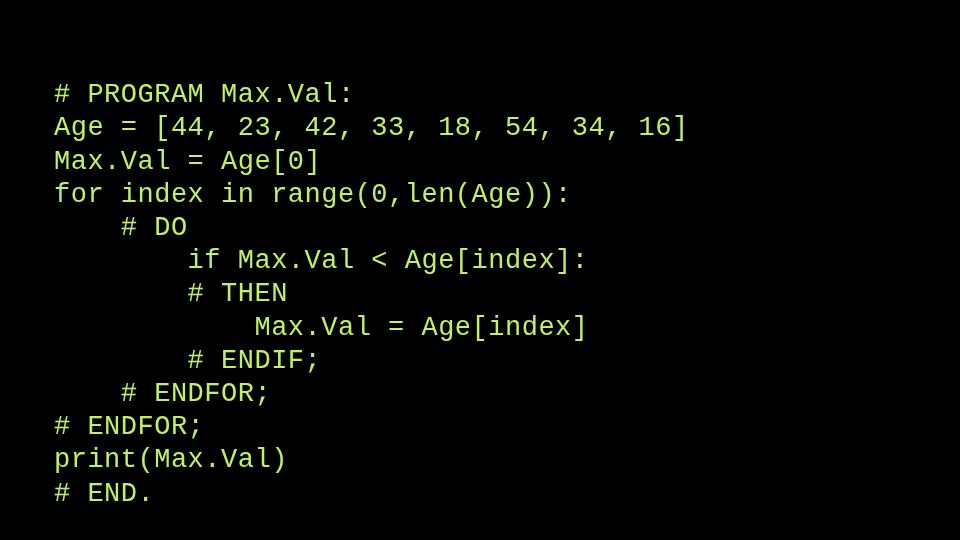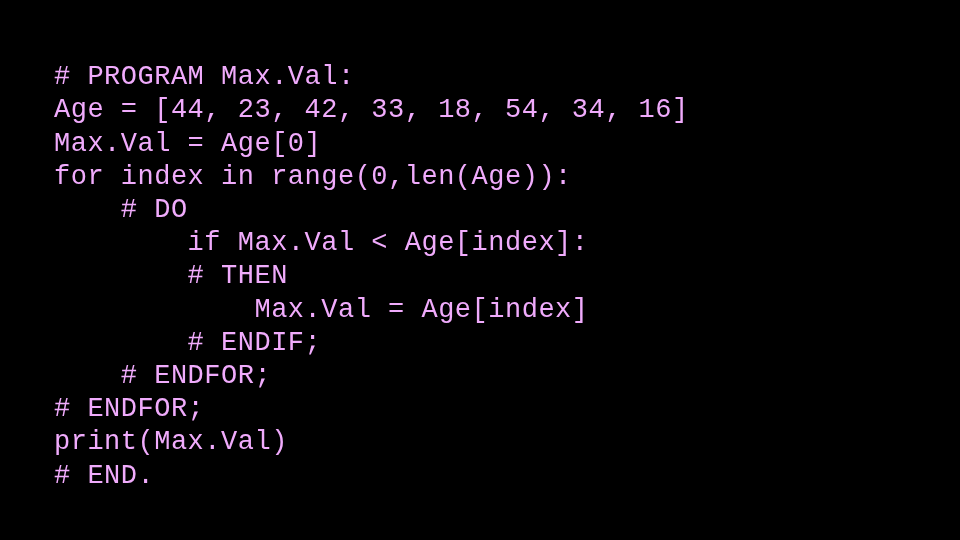--- a/index.html
+++ b/index.html
@@ -7,24 +7,25 @@
     padding: 0;
     width: 960px;
     height: 540px;
     background: #000000;
     overflow: hidden;
   }
   .code-block {
     font-family: "Courier New", Courier, monospace;
     font-size: 27px;
     line-height: 1.23;
-    color: #f0abfc;
+    color: #bef264;
     white-space: pre;
     padding: 28px 0 0 54px;
     letter-spacing: 0.5px;
+    margin-top: 18px;
   }
 </style>
 </head>
 <body>
 
 <div class="code-block">
 <span># PROGRAM Max.Val:</span>
 <span>Age = [44, 23, 42, 33, 18, 54, 34, 16]</span>
 <span>Max.Val = Age[0]</span>
 <span>for index in range(0,len(Age)):</span>

